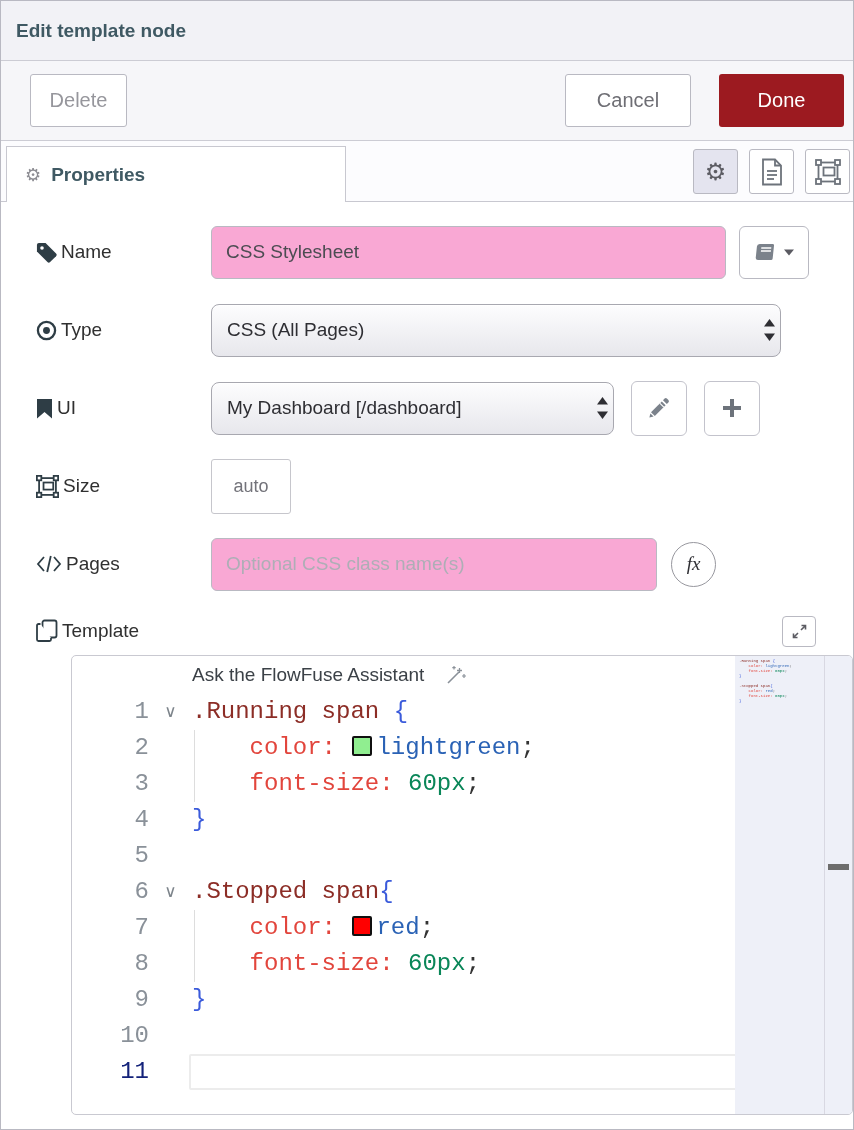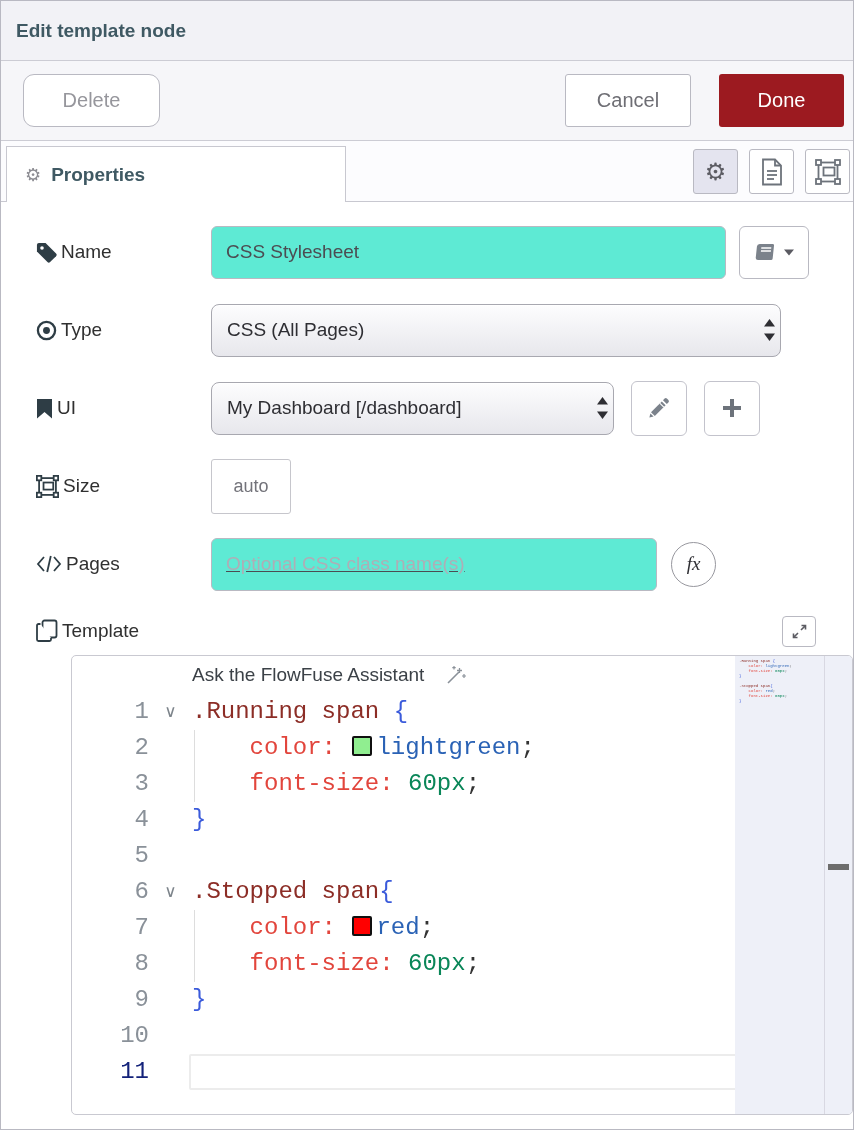--- a/index.html
+++ b/index.html
@@ -6,48 +6,48 @@
   body{width:854px;height:1130px;position:relative;font-family:"Liberation Sans",sans-serif;-webkit-font-smoothing:antialiased;}
   .dialog{position:absolute;inset:0;border:1px solid #b9b9c2;box-sizing:border-box;background:#fff;}
 
   
   .hdr{height:60px;background:#f2f2f6;border-bottom:1px solid #ccccd4;display:flex;align-items:center;padding:0 15px;box-sizing:border-box;}
   .hdr-title{font-size:19px;font-weight:bold;color:#3f5963;}
 
   
   .btnrow{height:80px;background:#f6f6f9;border-bottom:1px solid #ccccd4;display:flex;align-items:center;padding:0 9px;box-sizing:border-box;}
   .btn{height:53px;border:1px solid #b9b9c2;border-radius:3px;background:#fff;display:flex;align-items:center;justify-content:center;font-size:20px;cursor:pointer;box-sizing:border-box;}
-  .btn-delete{width:137px;color:#96969c;margin-left:13px;border-radius:11px;}
+  .btn-delete{width:97px;color:#96969c;margin-left:20px;}
   .btn-cancel{width:126px;color:#6e6e74;margin-left:auto;}
   .btn-done{width:125px;color:#fff;margin-left:28px;border:none;}
 
   
   .tabbar{height:61px;position:relative;background:#fcfcfe;border-bottom:1px solid #c8c8d0;box-sizing:border-box;}
   .tab{position:absolute;left:5px;top:5px;bottom:-1px;width:340px;background:#fff;border:1px solid #c8c8d0;border-bottom:none;display:flex;align-items:center;gap:10px;padding-left:18px;box-sizing:border-box;}
   .tab-label{font-size:19px;font-weight:bold;color:#3f5963;}
   .tab-gear{font-size:18px;color:#8d8d93;line-height:1;}
   .tabicons{position:absolute;right:3px;top:8px;display:flex;gap:11px;}
   .iconbtn{width:45px;height:45px;border:1px solid #b9b9c2;border-radius:3px;background:#fff;display:flex;align-items:center;justify-content:center;box-sizing:border-box;cursor:pointer;}
   .iconbtn.sel{background:#e4e4ef;}
   .gear-glyph{font-size:24px;color:#5c5c63;line-height:1;}
 
   
   .form{padding:23px 0 0 35px;background:#fff;}
   .frow{display:flex;align-items:center;height:54px;margin-bottom:24px;}
   .flabel{width:175px;display:flex;align-items:center;gap:4px;font-size:19px;color:#303030;flex-shrink:0;}
   .flabel svg{flex-shrink:0;}
-  .tinput{height:53px;border:1px solid #b9b9c2;border-radius:6px;background:#5eead4;font-size:19px;color:#4c4c52;display:flex;align-items:center;padding:0 14px;box-sizing:border-box;}
+  .tinput{height:53px;border:1px solid #b9b9c2;border-radius:6px;background:#f9a8d4;font-size:19px;color:#4c4c52;display:flex;align-items:center;padding:0 14px;box-sizing:border-box;}
   .name-input{width:515px;}
   .libbtn{width:70px;height:53px;margin-left:13px;border:1px solid #b9b9c2;border-radius:6px;background:#fff;display:flex;align-items:center;justify-content:center;gap:7px;cursor:pointer;box-sizing:border-box;}
   .select{height:53px;border:1px solid #a8a8b0;border-radius:8px;background:linear-gradient(#fdfdfe,#e7e7ec);box-shadow:inset 0 1px 0 #fff;display:flex;align-items:center;justify-content:space-between;font-size:19px;color:#2e2e33;padding:0 4px 0 15px;box-sizing:border-box;cursor:pointer;}
   .type-select{width:570px;}
   .ui-select{width:403px;}
   .sqbtn{width:56px;height:55px;border:1px solid #c3c3cc;border-radius:6px;background:#fff;display:flex;align-items:center;justify-content:center;cursor:pointer;box-sizing:border-box;}
   .auto-btn{width:80px;height:55px;border:1px solid #c6c6cc;border-radius:3px;background:#fff;color:#73737a;font-size:18px;display:flex;align-items:center;justify-content:center;box-sizing:border-box;cursor:pointer;}
-  .class-input{width:446px;color:#4c4c52;text-decoration:underline;}
+  .class-input{width:446px;color:#4c4c52;}
   .class-input::placeholder{color:#aeaeb6;}
   input.tinput{outline:none;font-family:"Liberation Sans",sans-serif;}
   .fxbtn{width:45px;height:45px;border-radius:50%;border:1px solid #97979e;background:#fff;margin-left:14px;display:flex;align-items:center;justify-content:center;font-family:"Liberation Serif",serif;font-style:italic;font-size:19px;color:#2e2e33;cursor:pointer;box-sizing:border-box;}
   .tmpl-row{height:32px;margin-bottom:8px;display:flex;align-items:center;}
   .expandbtn{width:34px;height:31px;margin-left:auto;margin-right:37px;border:1px solid #b9b9c2;border-radius:4px;background:#fff;display:flex;align-items:center;justify-content:center;cursor:pointer;box-sizing:border-box;}
 
   
   .editor{margin-left:35px;width:782px;height:460px;border:1px solid #c9c9d1;border-radius:5px;position:relative;overflow:hidden;background:#fff;box-sizing:border-box;font-family:"Liberation Mono",monospace;}
   .hintline{position:absolute;top:8px;left:120px;display:flex;align-items:center;gap:21px;font-family:"Liberation Sans",sans-serif;font-size:19px;color:#3b4147;z-index:3;}
   .lines{position:absolute;top:38px;left:0;width:782px;}

